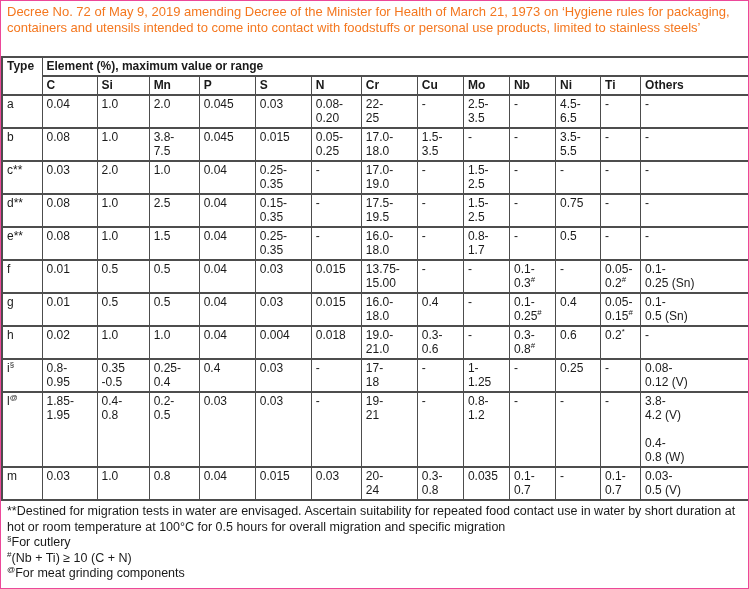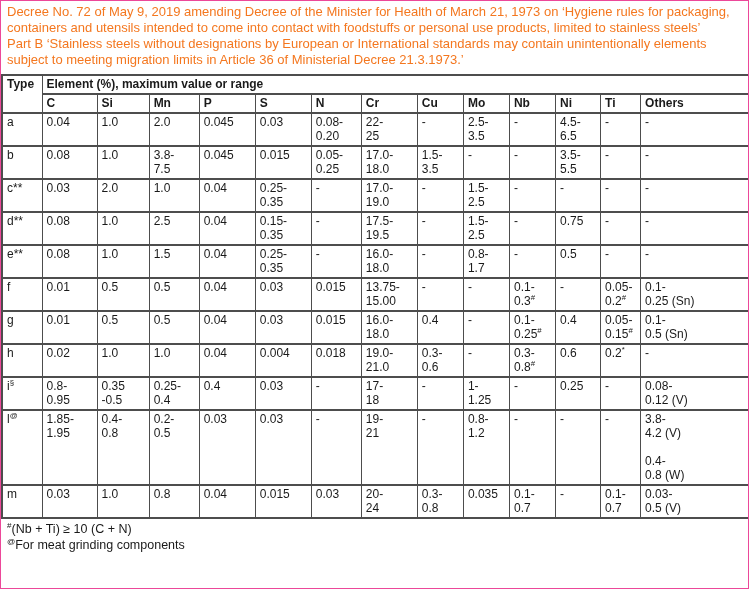--- a/index.html
+++ b/index.html
@@ -21,21 +21,21 @@
     color: #f4771f;
     font-size: 13px;
     line-height: 16px;
     white-space: pre-line;
   }
   table.comp {
     width: 749px;
     table-layout: fixed;
     border-collapse: collapse;
     border: 2px solid #4d4d4d;
-    margin-top: 4px;
+    margin-top: 18px;
     padding-left: 36px;
   }
   table.comp th, table.comp td {
     border: 1px solid #4d4d4d;
     font-size: 12px;
     line-height: 14px;
     padding: 1px 3px 2px 4px;
     text-align: left;
     vertical-align: top;
     white-space: pre-line;
@@ -53,21 +53,20 @@
     white-space: pre-line;
   }
 </style>
 </head>
 <body>
 
 <div class="page">
 
   <div class="intro">
     <p>Decree No. 72 of May 9, 2019 amending Decree of the Minister for Health of March 21, 1973 on ‘Hygiene rules for packaging, containers and utensils intended to come into contact with foodstuffs or personal use products, limited to stainless steels’</p>
-    <p>Part B ‘Stainless steels without designations by European or International standards may contain unintentionally elements subject to meeting migration limits in Article 36 of Ministerial Decree 21.3.1973.’</p>
   </div>
 
   <table class="comp">
     <colgroup id="colgroup">
         <col style="width: 40px;">
         <col style="width: 55px;">
         <col style="width: 52px;">
         <col style="width: 50px;">
         <col style="width: 56px;">
         <col style="width: 56px;">
@@ -324,17 +323,19 @@
           <td>-</td>
           <td>0.1-
 0.7</td>
           <td>0.03-
 0.5 (V)</td>
         </tr>
       </tbody>
   </table>
 
   <div class="footnotes" id="footnotes">
+      <p>**Destined for migration tests in water are envisaged. Ascertain suitability for repeated food contact use in water by short duration at hot or room temperature at 100°C for 0.5 hours for overall migration and specific migration</p>
+      <p><sup>§</sup>For cutlery</p>
       <p><sup>#</sup>(Nb + Ti) ≥ 10 (C + N)</p>
       <p><sup>@</sup>For meat grinding components</p>
     </div>
 
 </div>
 
 </body></html>

